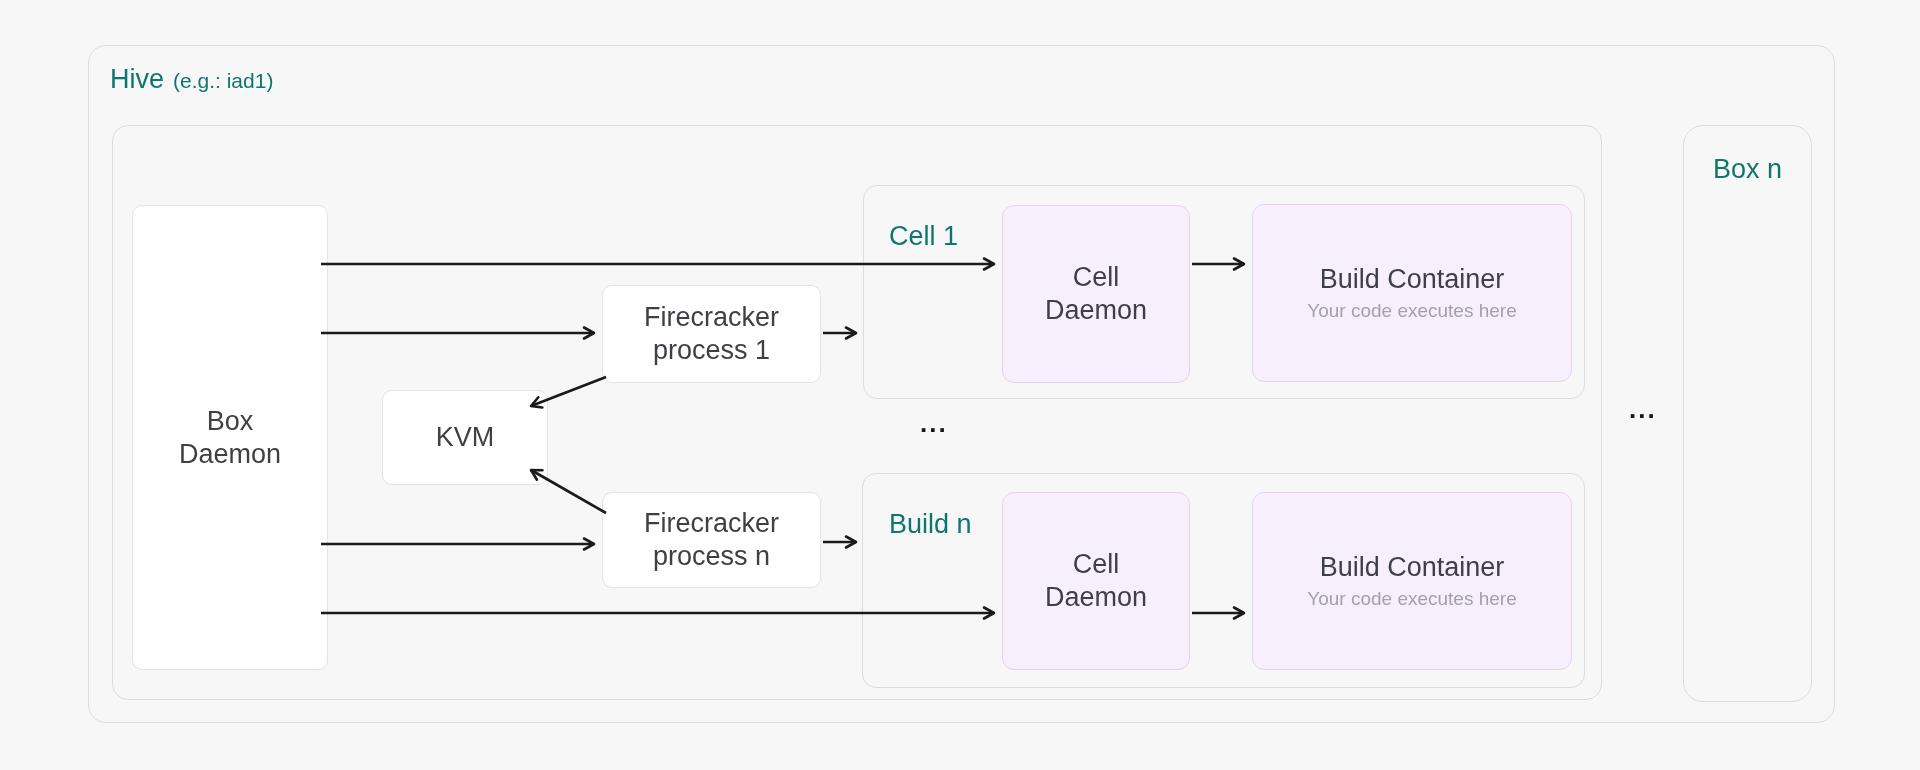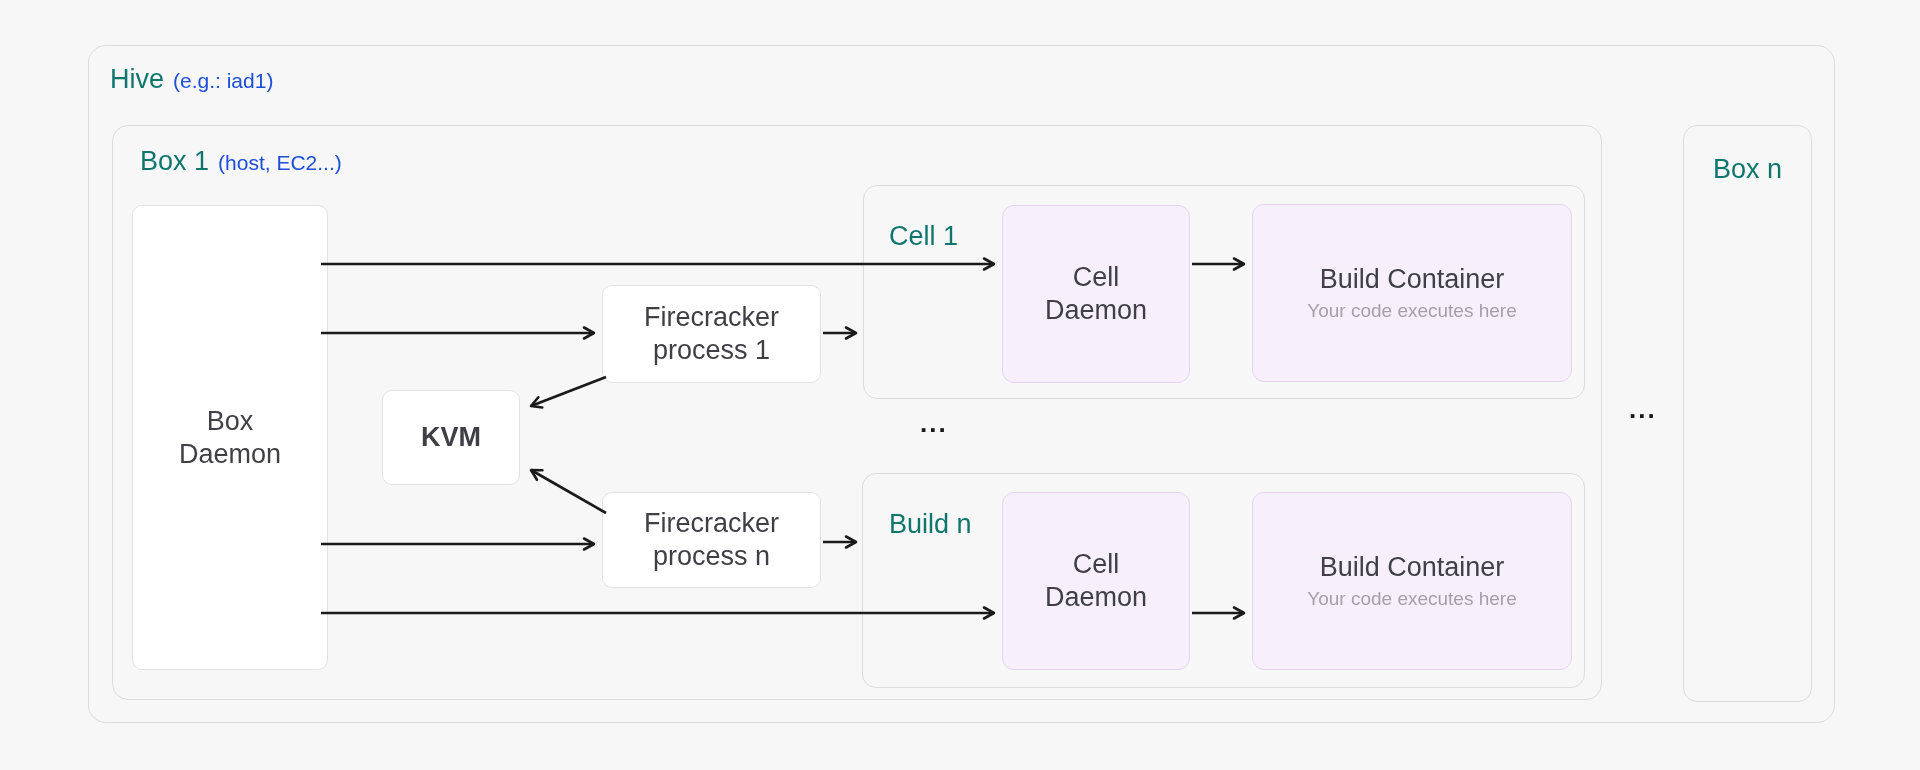--- a/index.html
+++ b/index.html
@@ -3,21 +3,21 @@
 <meta charset="utf-8">
 <style>
   * { margin:0; padding:0; box-sizing:border-box; }
   html,body { background:#f7f7f7; }
   body { font-family:"Liberation Sans", sans-serif; }
   #canvas { position:relative; width:1920px; height:770px; background:#f7f7f7; overflow:hidden; }
 
   .panel { position:absolute; border:1px solid #dcdcdc; background:transparent; }
   .titlerow { position:absolute; display:flex; align-items:baseline; gap:9px; white-space:nowrap; }
   .title { font-size:27px; color:#0f766e; }
-  .hint  { font-size:21px; color:#1d4ed8; }
+  .hint  { font-size:21px; color:#0f766e; }
 
   .node { position:absolute; display:flex; flex-direction:column; align-items:center; justify-content:center;
           text-align:right; background:#ffffff; border:1px solid #e3e3e3; border-radius:10px;
           color:#3f3f46; font-size:27px; line-height:1.22; }
   .node.purple { background:#f8effc; border:1px solid #e5d3f0; border-radius:12px; }
   .node .sub { font-size:19px; color:#a5a0a8; margin-top:4px; line-height:1.2; }
 
   .dots { position:absolute; font-size:26px; font-weight:800; letter-spacing:2px; color:#18181b; }
 
   svg.overlay { position:absolute; left:0; top:0; width:1920px; height:770px; pointer-events:none; }
@@ -28,31 +28,27 @@
 
 <div id="canvas">
 
   <div class="panel" style="left:88px; top:45px; width:1747px; height:678px; border-radius:18px;"></div>
   <div class="titlerow" style="left:110px; top:64px;">
     <span class="title">Hive</span>
     <span class="hint">(e.g.: iad1)</span>
   </div>
 
   <div class="panel" style="left:112px; top:125px; width:1490px; height:575px; border-radius:16px;"></div>
-  <div class="titlerow" style="left:140px; top:146px;">
-    <span class="title">Box 1</span>
-    <span class="hint">(host, EC2...)</span>
-  </div>
 
   <div class="node" style="left:132px; top:205px; width:196px; height:465px;">
     <span>Box</span>
     <span>Daemon</span>
   </div>
 
-  <div class="node" style="left:382px; top:390px; width:138px; height:95px;font-weight:bold;">
+  <div class="node" style="left:382px; top:390px; width:166px; height:95px;">
     <span>KVM</span>
   </div>
 
   <div class="node" style="left:602px; top:285px; width:219px; height:98px;">
     <span>Firecracker</span>
     <span>process 1</span>
   </div>
 
   <div class="node" style="left:602px; top:492px; width:219px; height:96px;">
     <span>Firecracker</span>
@@ -84,21 +80,21 @@
     <span>Daemon</span>
   </div>
 
   <div class="node purple" style="left:1252px; top:492px; width:320px; height:178px;">
     <span>Build Container</span>
     <span class="sub">Your code executes here</span>
   </div>
 
   <div class="dots" style="left:1629px; top:394px;">...</div>
 
-  <div class="panel" style="left:1683px; top:125px; width:129px; height:577px; border-radius:14px; text-align:center;">
+  <div class="panel" style="left:1683px; top:125px; width:129px; height:577px; border-radius:20px; text-align:center;">
     <span class="title" style="position:absolute; left:0; right:0; top:28px;">Box n</span>
   </div>
 
   <svg class="overlay" viewBox="0 0 1920 770">
     <defs>
       <marker id="ah" markerUnits="userSpaceOnUse" markerWidth="18" markerHeight="18" refX="14" refY="9" orient="auto">
         <path d="M4,3.5 L14,9 L4,14.5" fill="none" stroke="#1a1a1a" stroke-width="2.6" stroke-linecap="round" stroke-linejoin="round"></path>
       </marker>
     </defs>
     <line x1="321" y1="264" x2="994" y2="264" marker-end="url(#ah)"></line>

